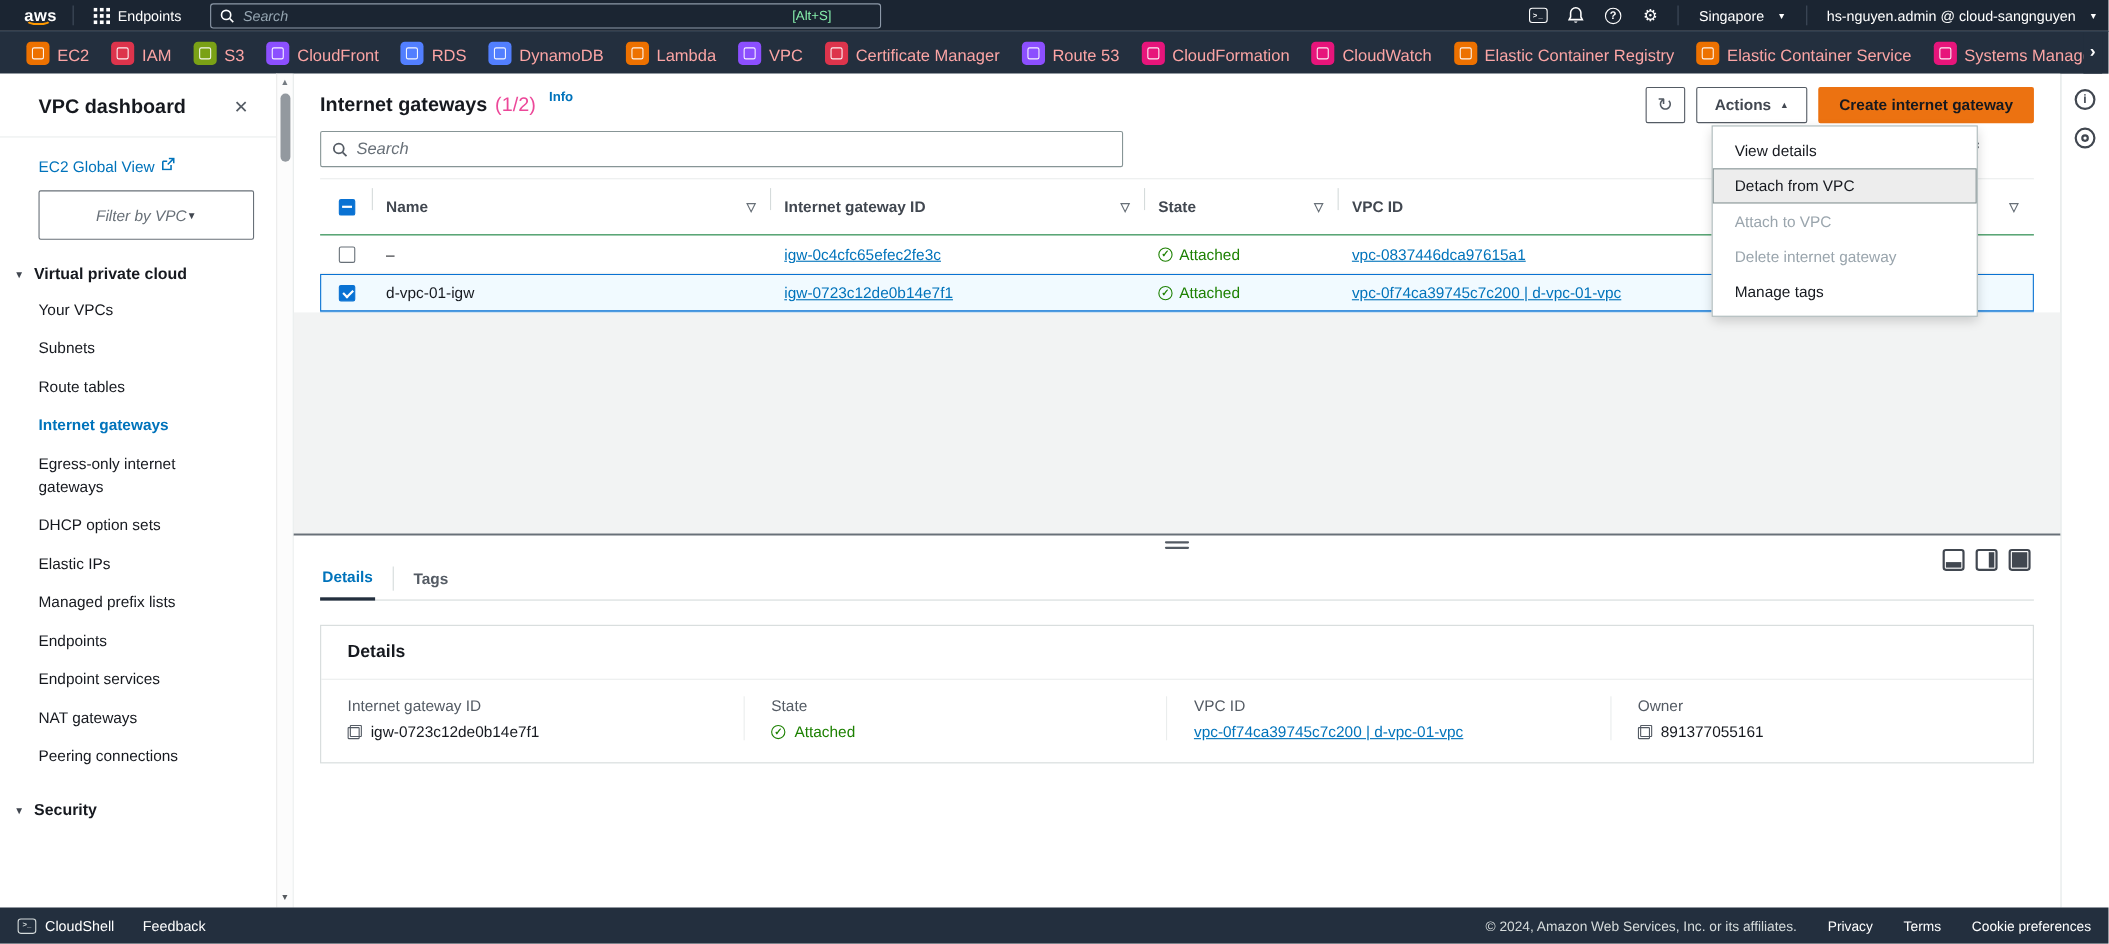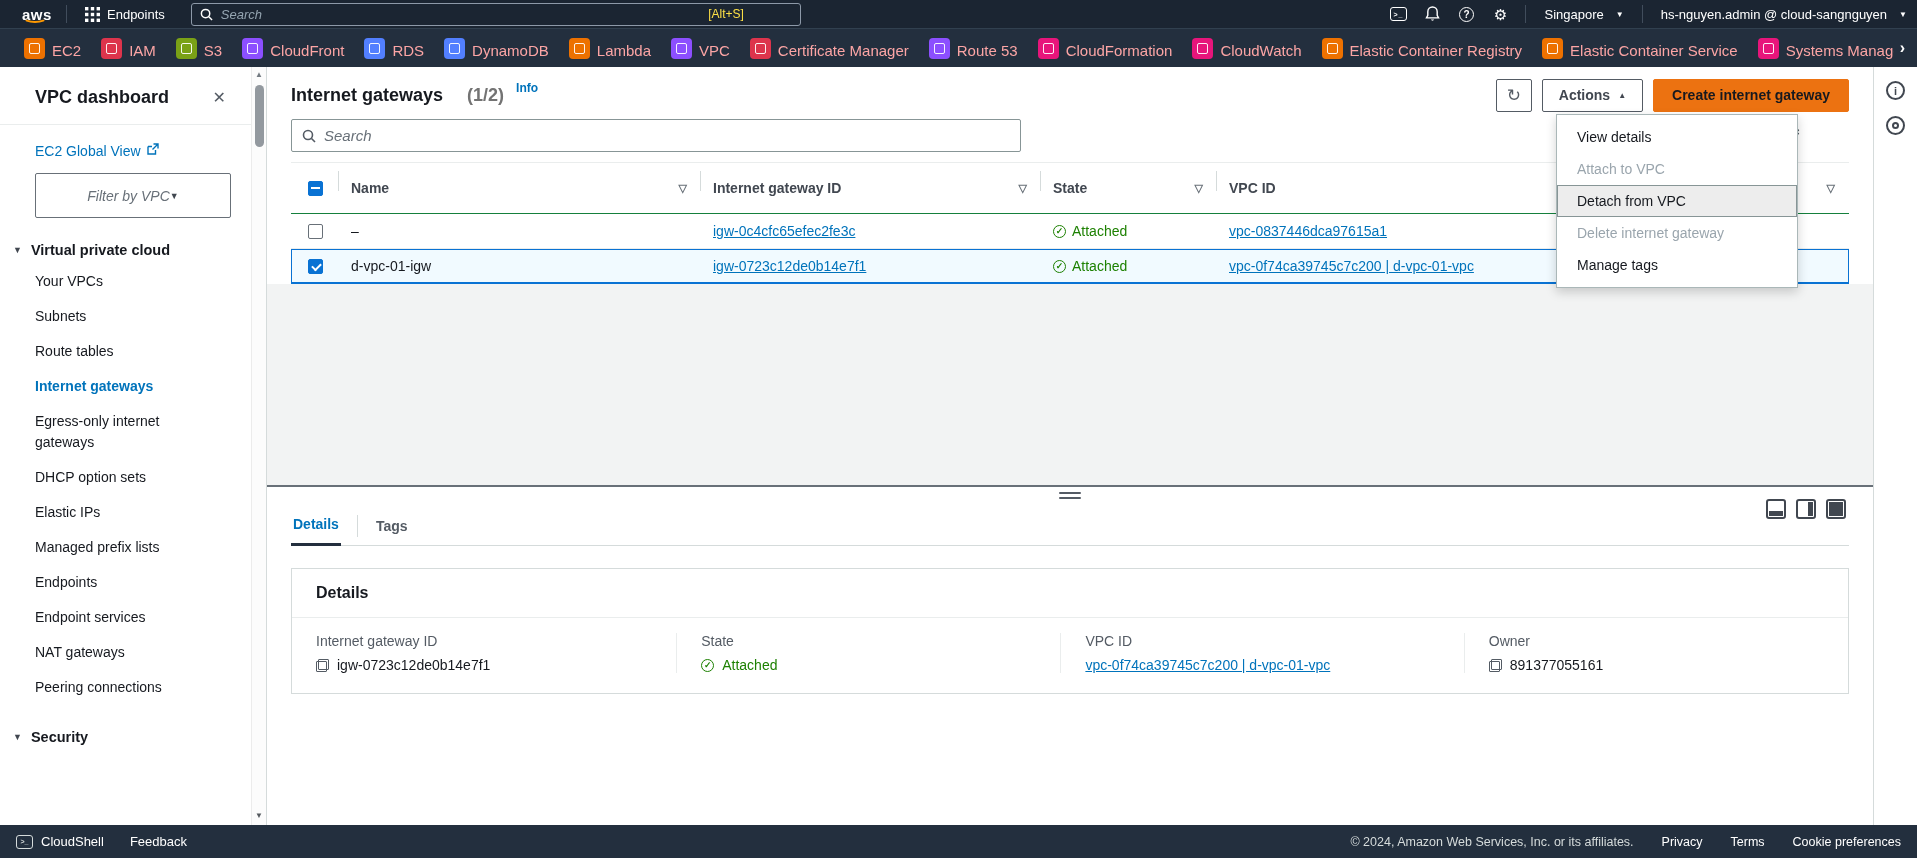--- a/index.html
+++ b/index.html
@@ -7,21 +7,21 @@
 
 
 .topnav{height:28px;background:#1b2532;display:flex;align-items:center;color:#fff;position:relative;z-index:30}
 .aws-logo{margin-left:14px;width:44px;position:relative;font-weight:bold;font-size:15px;letter-spacing:.5px;padding:0 8px}
 .aws-smile{position:absolute;left:9px;bottom:0px;width:24px;height:10px;border:2px solid transparent;border-bottom-color:#ff9900;border-radius:50%}
 .nav-divider{width:1px;height:18px;background:#414d5c;margin:0 8px}
 .nav-item{display:flex;align-items:center;gap:7px;padding:0 10px;height:28px;font-size:13px;cursor:pointer}
 .nav-search{margin-left:16px;width:610px;height:23px;border:1px solid #8d99a8;border-radius:3px;background:#1b2532;display:flex;align-items:center;padding:0 8px;gap:8px}
 .nav-search input{background:transparent;border:none;outline:none;color:#e9ebed;font-style:italic;font-size:13px;flex:1;font-family:"Liberation Sans",sans-serif}
 .nav-search input::placeholder{color:#95a5b1;font-style:italic}
-.shortcut{color:#fde047;font-size:12px;margin-right:48px}
+.shortcut{color:#86efac;font-size:12px;margin-right:36px}
 .nav-right{margin-left:auto;display:flex;align-items:center;height:28px}
 .nav-iconbtn{width:34px;height:28px;display:flex;align-items:center;justify-content:center;cursor:pointer}
 .term-icon{width:17px;height:14px;border:1.5px solid #fff;border-radius:3px;font-size:7px;font-weight:bold;display:flex;align-items:center;justify-content:center;letter-spacing:1px}
 .qmark{width:15px;height:15px;border:1.5px solid #fff;border-radius:50%;font-size:10px;font-weight:bold;display:flex;align-items:center;justify-content:center}
 .gear-glyph{font-size:15px;line-height:1}
 .caret{font-size:8px;margin-left:5px}
 
 
 .favbar{height:39px;background:#232f3e;display:flex;align-items:center;padding-left:14px;position:relative;overflow:hidden;border-top:1px solid #31404f}
 .fav{display:flex;align-items:flex-end;gap:7px;padding:0 10px;white-space:nowrap;color:#fca5a5;font-size:15px;cursor:pointer}
@@ -50,21 +50,21 @@
 .sb-scroll{position:absolute;right:0;top:0;bottom:0;width:15px;background:#fcfcfc;border-left:1px solid #ececec}
 .sb-scroll .up{position:absolute;top:3px;left:0;right:0;text-align:center;font-size:8px;color:#747b82}
 .sb-scroll .dn{position:absolute;bottom:5px;left:0;right:0;text-align:center;font-size:8px;color:#555a5f}
 .sb-thumb{position:absolute;top:18px;left:3px;width:9px;height:62px;background:#93999f;border-radius:5px}
 
 
 .main{flex:1;min-width:0;display:flex;flex-direction:column;background:#fff;position:relative}
 .m-head{padding:12px 24px 0 24px}
 .title-row{display:flex;align-items:center;height:32px}
 .h1{font-size:18px;font-weight:bold}
-.h1-count{font-size:18px;color:#737373;font-weight:bold;margin-left:24px}
+.h1-count{font-size:18px;color:#ec4899;font-weight:normal;margin-left:7px}
 .info-link{color:#0073bb;font-size:12px;font-weight:bold;margin-left:12px;cursor:pointer;align-self:flex-start;margin-top:2px}
 .head-btns{margin-left:auto;display:flex;gap:10px;align-items:center}
 .btn{height:33px;border:1px solid #545b64;border-radius:2px;background:#fff;display:flex;align-items:center;justify-content:center;font-weight:bold;color:#414750;font-size:14px;cursor:pointer;font-family:"Liberation Sans",sans-serif}
 .btn-refresh{width:36px;font-size:17px;font-weight:normal;color:#545b64}
 .btn-actions{padding:0 16px;gap:8px}
 .btn-actions .tri{font-size:8px}
 .btn-create{padding:0 18px;background:#ec7211;border-color:#ec7211;color:#16191f}
 .search-row{margin-top:8px}
 .tbl-search{width:730px;height:33px;border:1px solid #879596;border-radius:2px;display:flex;align-items:center;padding:0 10px;gap:8px}
 .tbl-search input{border:none;outline:none;flex:1;font-style:italic;font-size:15px;color:#16191f;font-family:"Liberation Sans",sans-serif}
@@ -498,22 +498,22 @@
 
 <div class="pager">
   <span class="pg-prev">‹</span>
   <span class="pg-num">1</span>
   <span class="pg-next">›</span>
   <span class="pg-gear">⚙</span>
 </div>
 
 <div class="menu">
   <div class="mi">View details</div>
+  <div class="mi hl">Detach from VPC</div>
   <div class="mi disabled">Attach to VPC</div>
-  <div class="mi hl">Detach from VPC</div>
   <div class="mi disabled">Delete internet gateway</div>
   <div class="mi">Manage tags</div>
 </div>
 
 <div class="footer">
   <div class="f-cs">
     <span class="f-term">&gt;_</span>
     <span>CloudShell</span>
   </div>
   <span class="f-feedback">Feedback</span>

